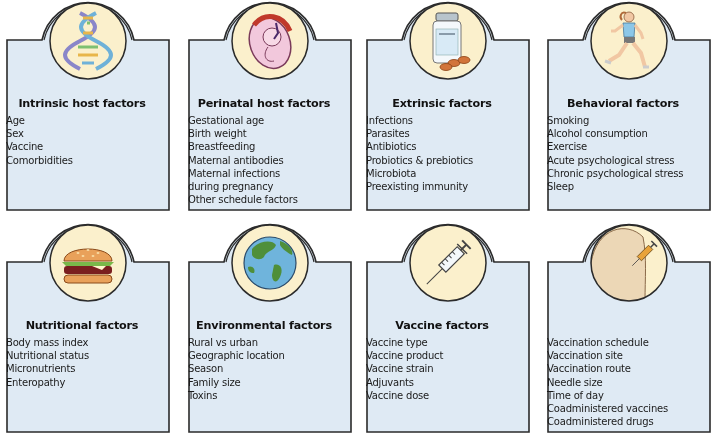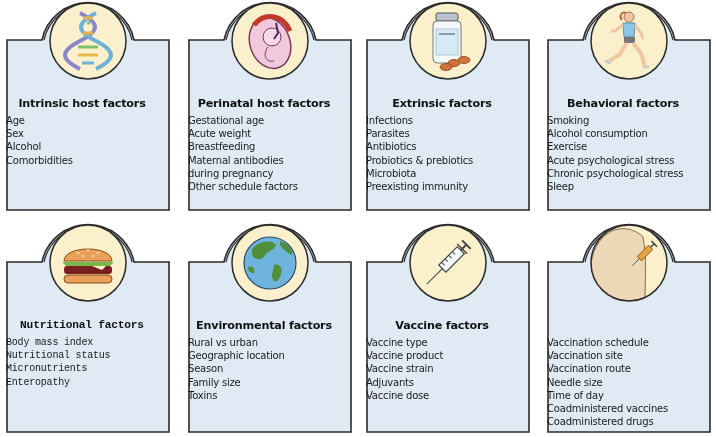--- a/index.html
+++ b/index.html
@@ -29,44 +29,45 @@
       <line x1="27" y1="24" x2="37" y2="24" stroke="#e8b64a"></line>
         <line x1="22" y1="38" x2="42" y2="38" stroke="#7fc070"></line>
       <line x1="22" y1="46" x2="42" y2="46" stroke="#e8b64a"></line>
         <line x1="26" y1="54" x2="38" y2="54" stroke="#6fb1d8"></line>
     </g>
   </svg>
   <div class="title">Intrinsic host factors</div>
   <div class="items">
     <div>Age</div>
     <div>Sex</div>
-    <div>Alcohol</div>
+    <div>Vaccine</div>
     <div>Comorbidities</div>
   </div>
 </div>
 
 <div class="panel" style="left:188px;top:-5px;">
   <svg class="frame" viewBox="0 0 164 220">
     <path d="M1,45 L36,45 A47,47 0 0 1 128,45 L163,45 L163,215 L1,215 Z" fill="#dfeaf4" stroke="#2b2b2b" stroke-width="1.6"></path>
     <path d="M38,45 A45,45 0 0 1 126,45" fill="none" stroke="#2b2b2b" stroke-width="1.2"></path>
     <circle cx="82" cy="46" r="38" fill="#fbf0cc" stroke="#2b2b2b" stroke-width="1.5"></circle>
   </svg>
   <svg class="icon" viewBox="0 0 64 64" style="top:14px;">
     <ellipse cx="32" cy="34" rx="20" ry="26" fill="#f2c8dc" stroke="#7a3a5a" stroke-width="1.5" transform="rotate(-20 32 34)"></ellipse>
     <path d="M16,16 A22,26 0 0 1 52,22" fill="none" stroke="#c0392b" stroke-width="5"></path>
     <circle cx="34" cy="28" r="9" fill="#f7d9e6" stroke="#7a3a5a" stroke-width="1"></circle>
     <path d="M30,38 C24,46 28,54 36,52" fill="none" stroke="#7a3a5a" stroke-width="1"></path>
     <path d="M38,14 L40,24 L36,30" fill="none" stroke="#4a2a6a" stroke-width="2"></path>
   </svg>
   <div class="title">Perinatal host factors</div>
   <div class="items">
     <div>Gestational age</div>
-    <div>Acute weight</div>
+    <div>Birth weight</div>
     <div>Breastfeeding</div>
     <div>Maternal antibodies</div>
+    <div>Maternal infections</div>
     <div>during pregnancy</div>
     <div>Other schedule factors</div>
   </div>
 </div>
 
 <div class="panel" style="left:366px;top:-5px;">
   <svg class="frame" viewBox="0 0 164 220">
     <path d="M1,45 L36,45 A47,47 0 0 1 128,45 L163,45 L163,215 L1,215 Z" fill="#dfeaf4" stroke="#2b2b2b" stroke-width="1.6"></path>
     <path d="M38,45 A45,45 0 0 1 126,45" fill="none" stroke="#2b2b2b" stroke-width="1.2"></path>
     <circle cx="82" cy="46" r="38" fill="#fbf0cc" stroke="#2b2b2b" stroke-width="1.5"></circle>
@@ -113,21 +114,21 @@
   <div class="items">
     <div>Smoking</div>
     <div>Alcohol consumption</div>
     <div>Exercise</div>
     <div>Acute psychological stress</div>
     <div>Chronic psychological stress</div>
     <div>Sleep</div>
   </div>
 </div>
 
-<div class="panel" style="left:6px;top:217px;font-family:Liberation Mono, monospace;">
+<div class="panel" style="left:6px;top:217px;">
   <svg class="frame" viewBox="0 0 164 220">
     <path d="M1,45 L36,45 A47,47 0 0 1 128,45 L163,45 L163,215 L1,215 Z" fill="#dfeaf4" stroke="#2b2b2b" stroke-width="1.6"></path>
     <path d="M38,45 A45,45 0 0 1 126,45" fill="none" stroke="#2b2b2b" stroke-width="1.2"></path>
     <circle cx="82" cy="46" r="38" fill="#fbf0cc" stroke="#2b2b2b" stroke-width="1.5"></circle>
   </svg>
   <svg class="icon" viewBox="0 0 64 64" style="top:14px;">
     <path d="M8,30 C8,14 56,14 56,30 Z" fill="#e9a15a" stroke="#8a4a1a" stroke-width="1"></path>
     <g fill="#fff3c0">
         <ellipse cx="22" cy="22" rx="1.5" ry="0.8"></ellipse>
         <ellipse cx="32" cy="19" rx="1.5" ry="0.8"></ellipse>

